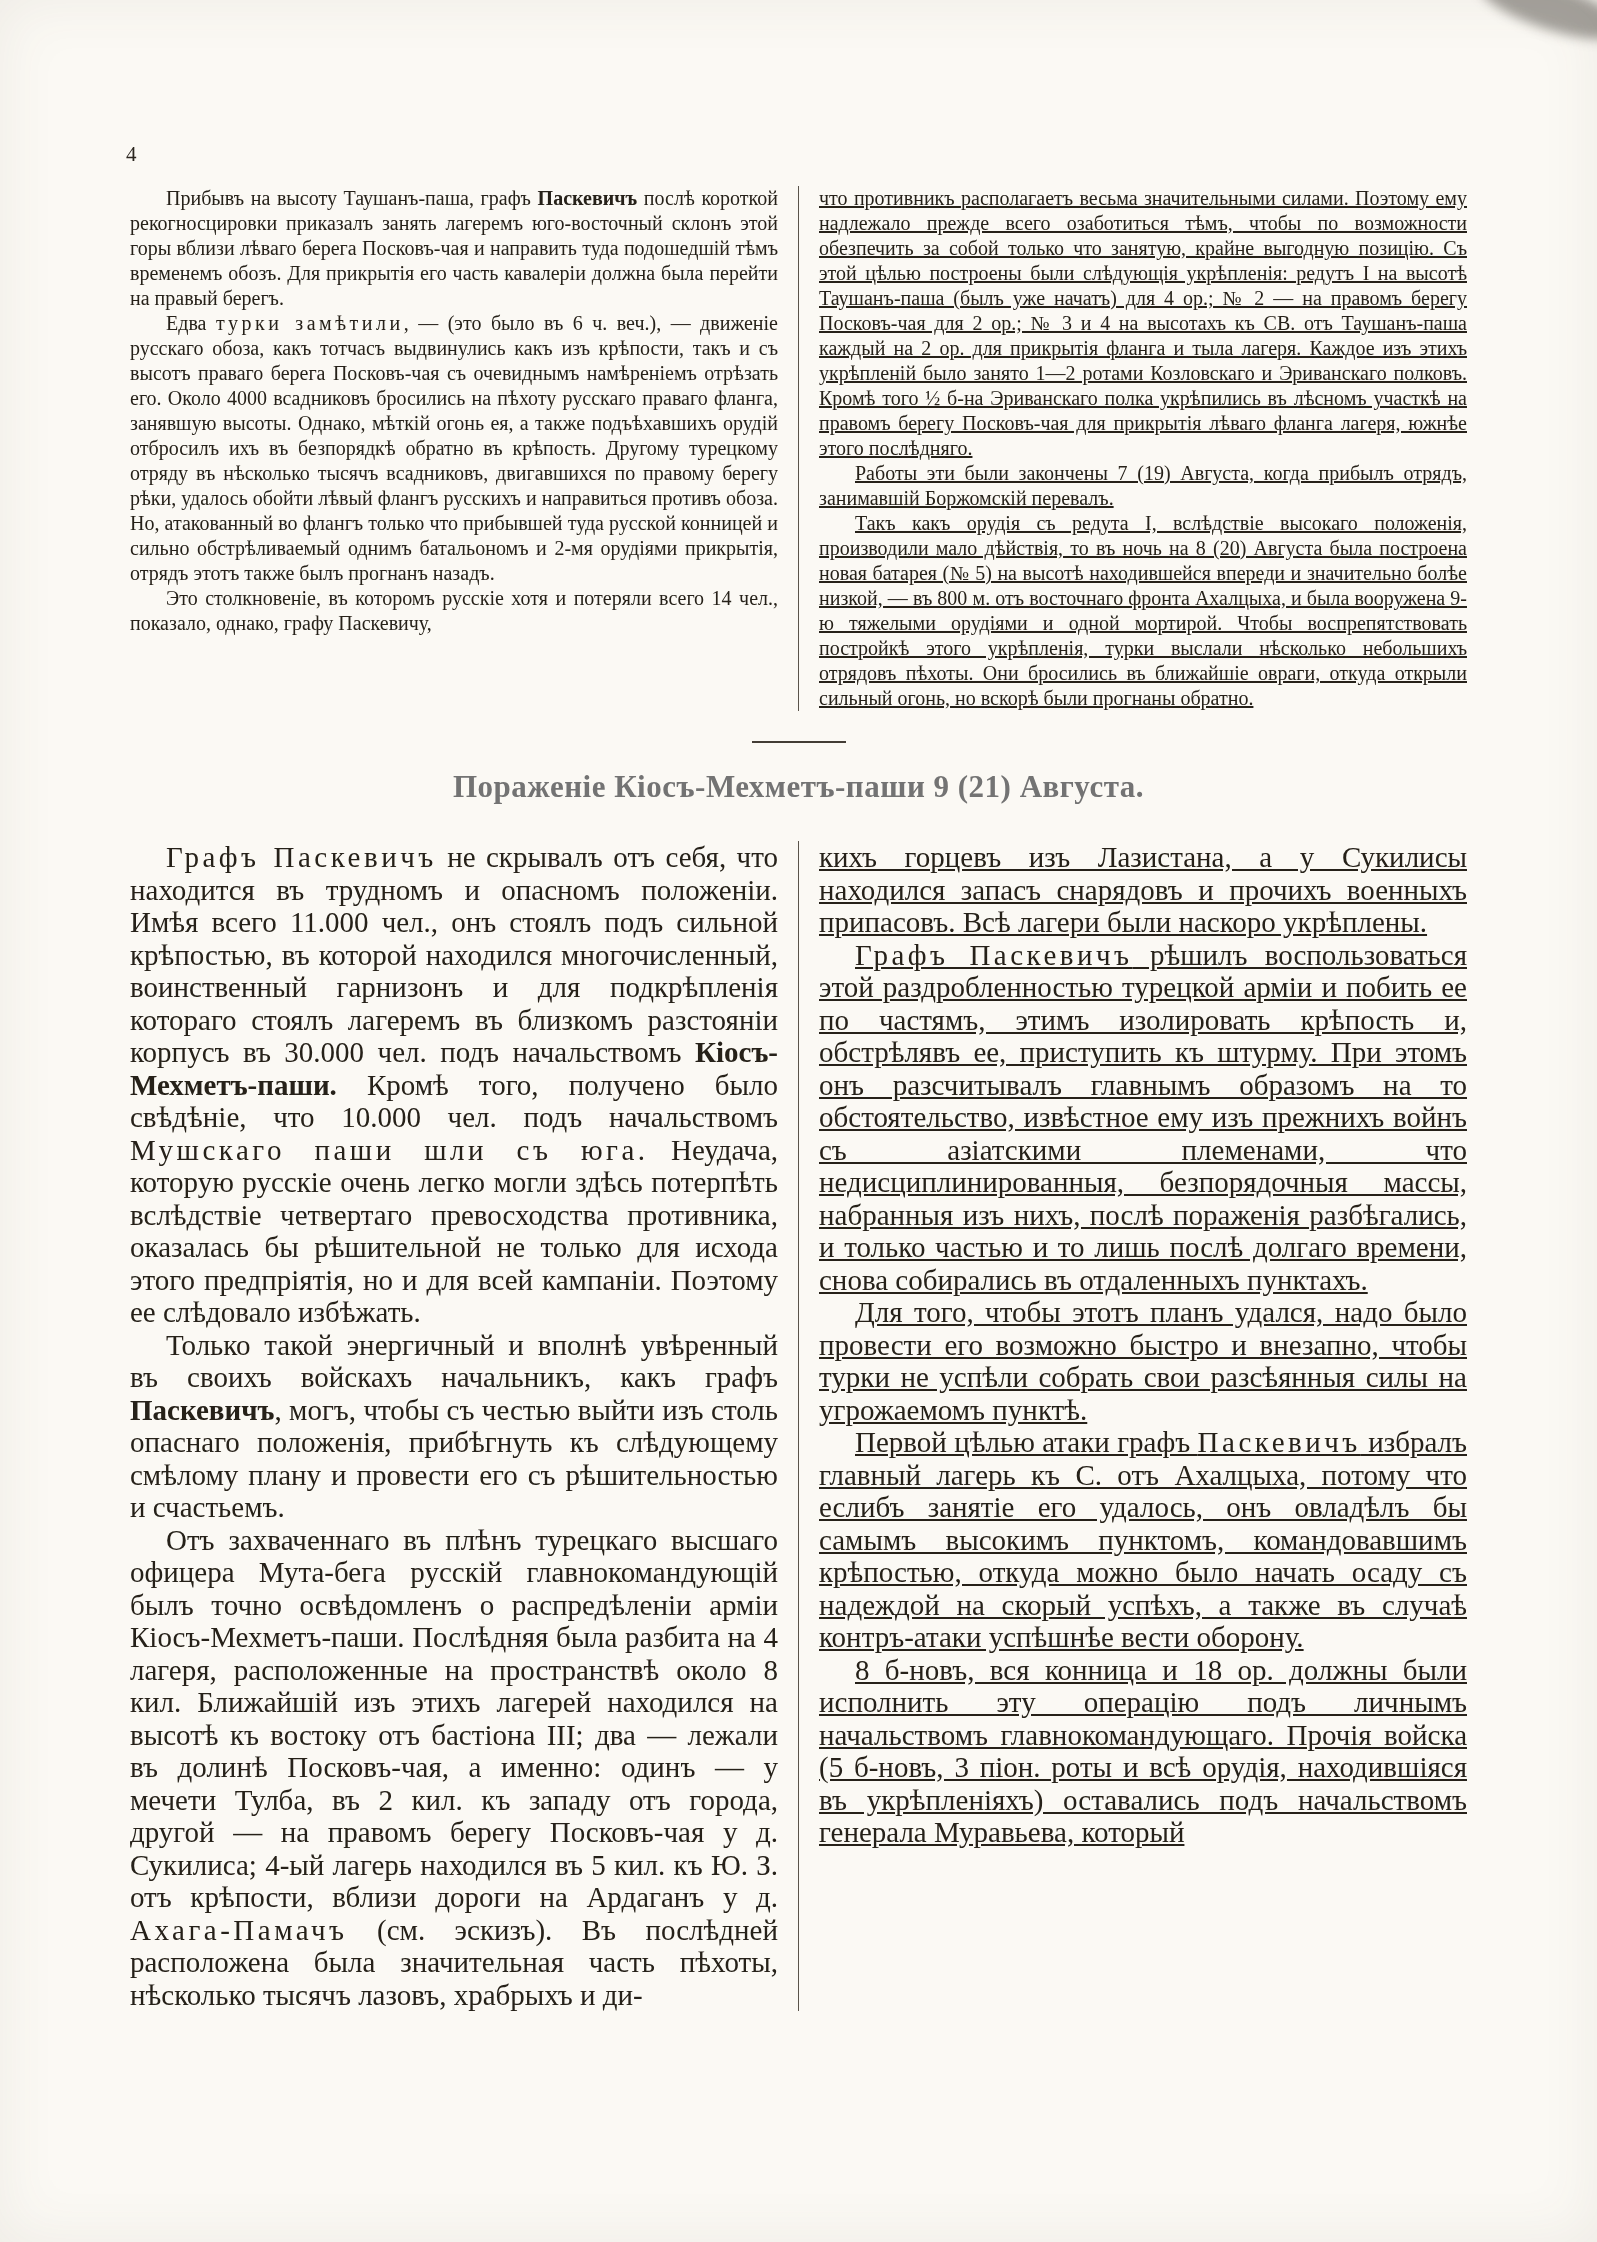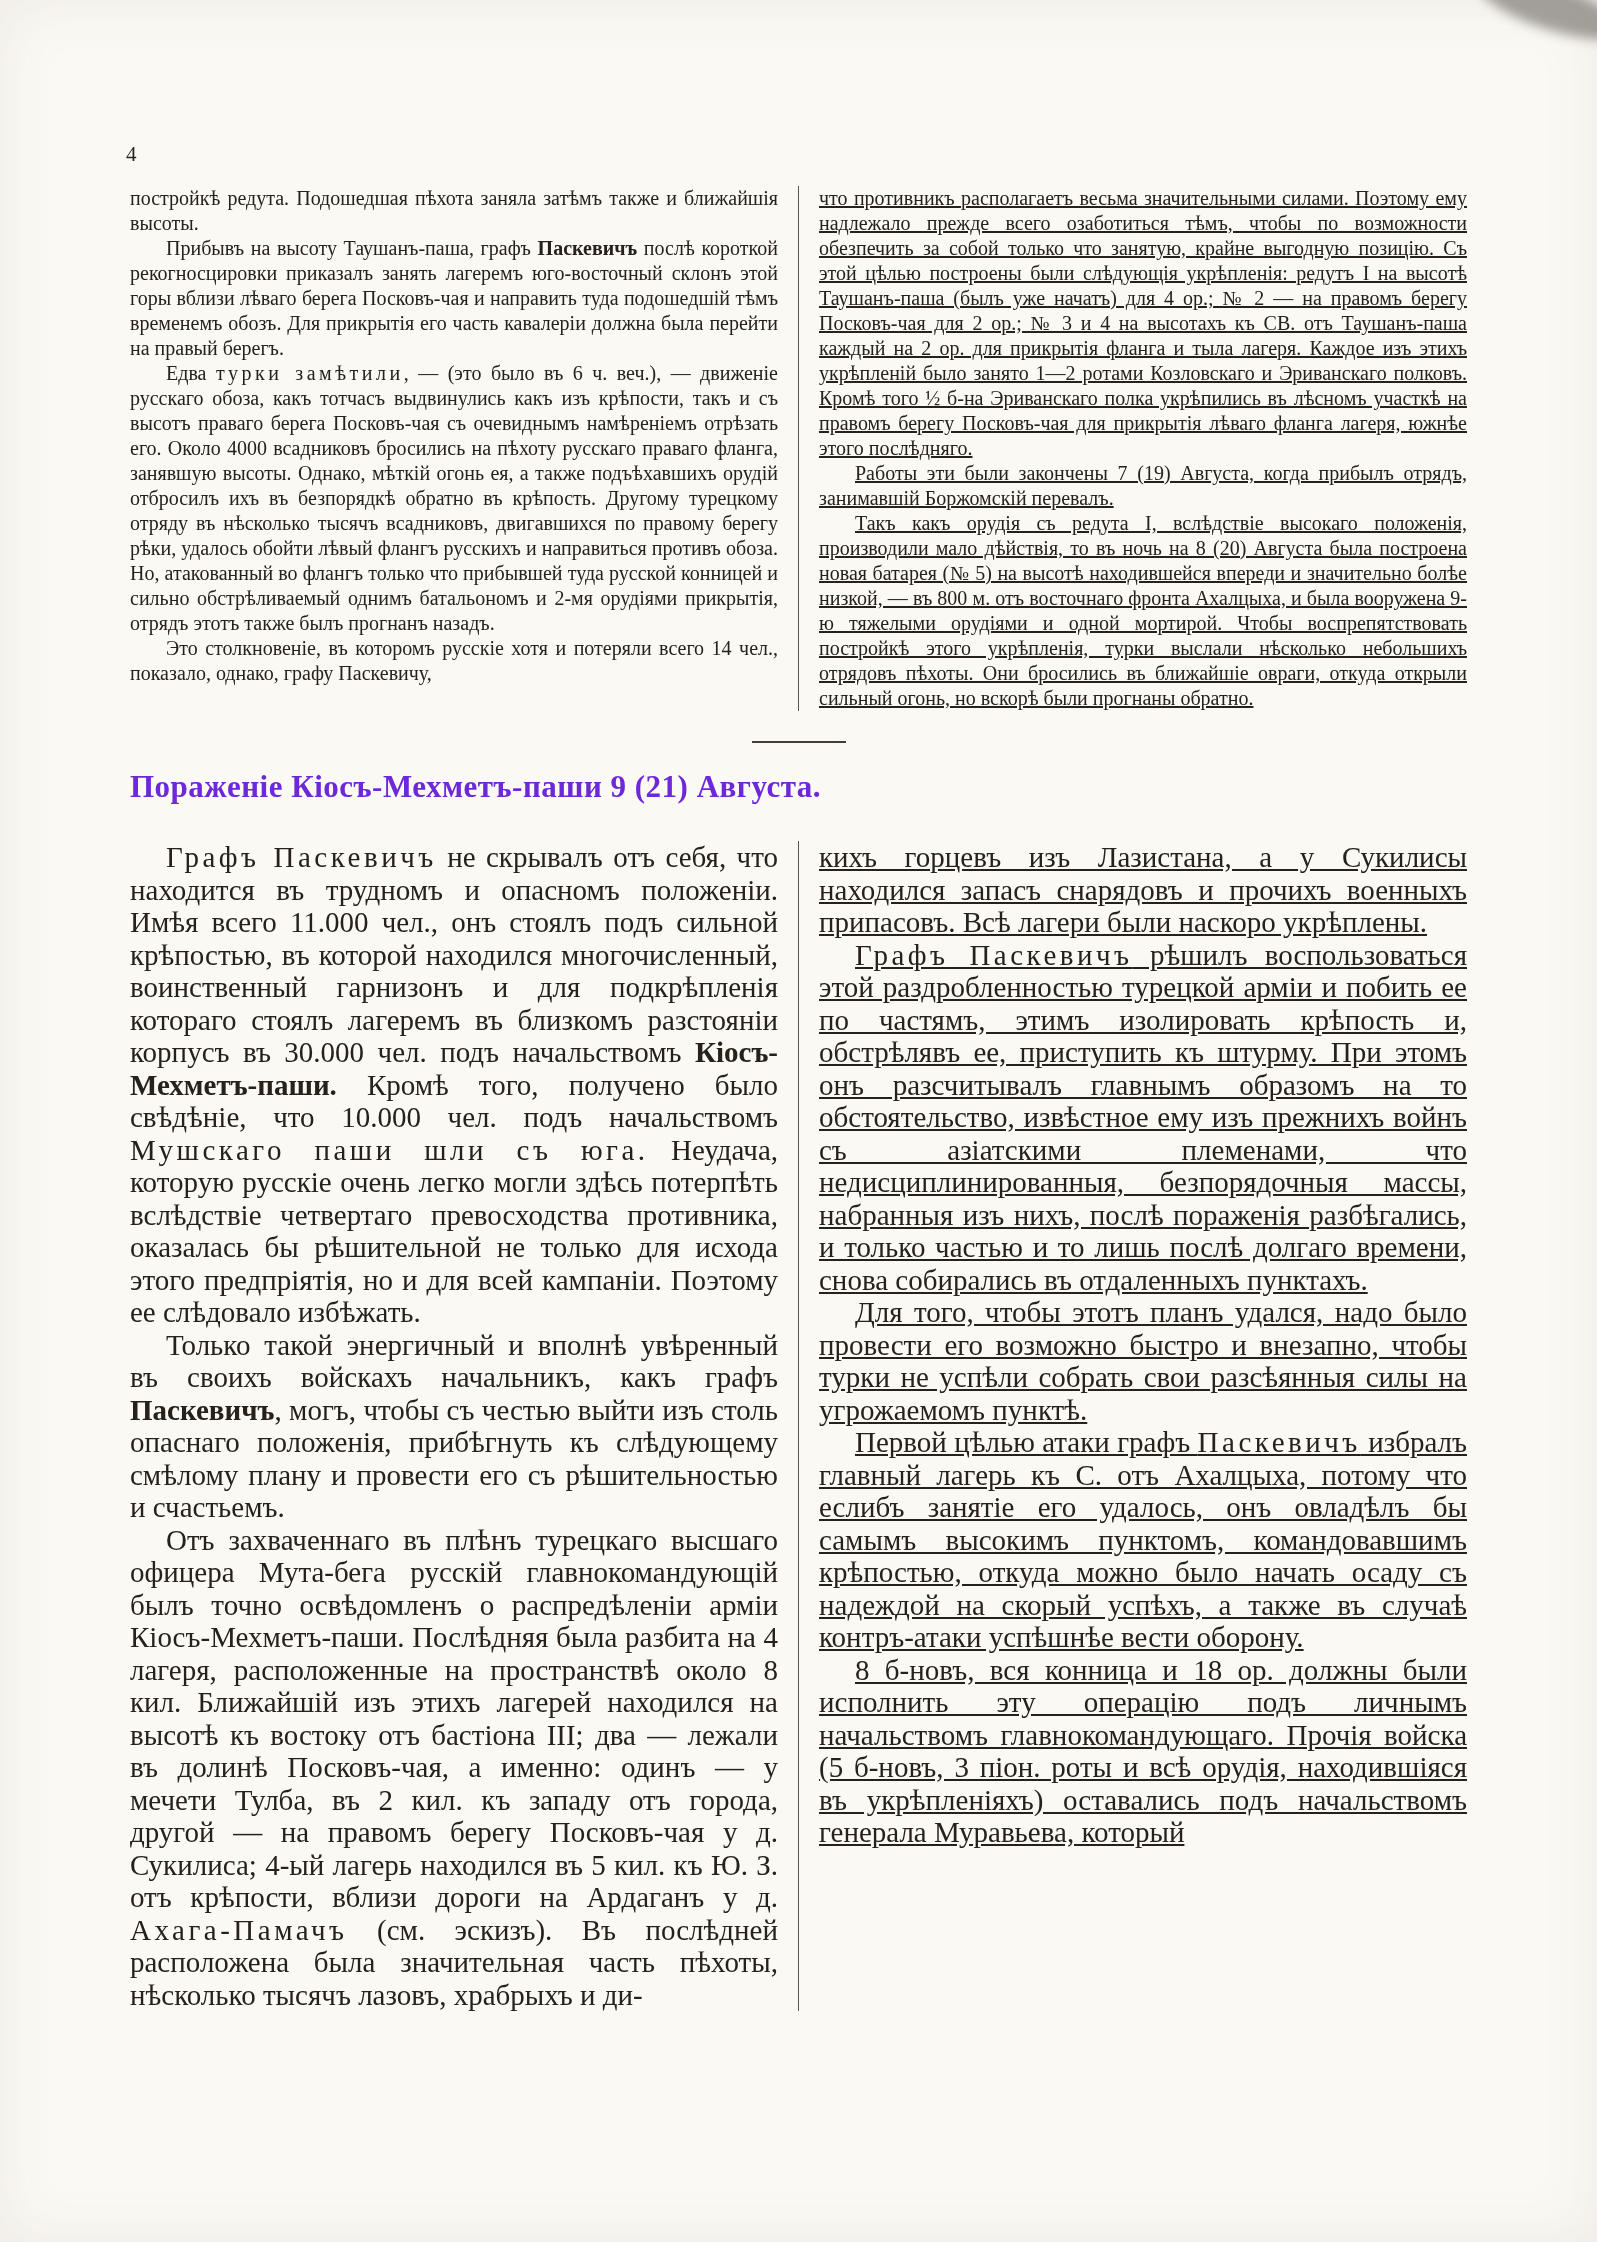--- a/index.html
+++ b/index.html
@@ -47,41 +47,40 @@
   .para.no-indent { text-indent: 0; }
   .b { font-weight: bold; }
   .sp { letter-spacing: 3.5px; }
   .section-rule {
     width: 94px;
     height: 2px;
     background: #433d35;
     margin: 30px auto 0;
   }
   .heading {
-    text-align: left;
+    text-align: center;
     font-size: 31px;
     font-weight: bold;
     letter-spacing: 0.5px;
     margin: 26px 0 36px;
-    color: #6d28d9;
+    color: #737373;
   }
 </style>
 </head>
 <body>
 
 <div class="page">
   <div class="scan-smudge"></div>
 
   <div class="page-number">4</div>
 
   <div class="content">
 
     <section class="columns s1">
       <div class="col left">
-          <p class="para no-indent"><span>постройкѣ редута. Подошедшая пѣхота заняла затѣмъ также и ближайшія высоты.</span></p>
           <p class="para"><span>Прибывъ на высоту Таушанъ-паша, графъ </span><span class="b">Паскевичъ</span><span> послѣ короткой рекогносцировки приказалъ занять лагеремъ юго-восточный склонъ этой горы вблизи лѣваго берега Посковъ-чая и направить туда подошедшій тѣмъ временемъ обозъ. Для прикрытія его часть кавалеріи должна была перейти на правый берегъ.</span></p>
           <p class="para"><span>Едва </span><span class="sp">турки замѣтили</span><span>, — (это было въ 6 ч. веч.), — движеніе русскаго обоза, какъ тотчасъ выдвинулись какъ изъ крѣпости, такъ и съ высотъ праваго берега Посковъ-чая съ очевиднымъ намѣреніемъ отрѣзать его. Около 4000 всадниковъ бросились на пѣхоту русскаго праваго фланга, занявшую высоты. Однако, мѣткій огонь ея, а также подъѣхавшихъ орудій отбросилъ ихъ въ безпорядкѣ обратно въ крѣпость. Другому турецкому отряду въ нѣсколько тысячъ всадниковъ, двигавшихся по правому берегу рѣки, удалось обойти лѣвый флангъ русскихъ и направиться противъ обоза. Но, атакованный во флангъ только что прибывшей туда русской конницей и сильно обстрѣливаемый однимъ батальономъ и 2-мя орудіями прикрытія, отрядъ этотъ также былъ прогнанъ назадъ.</span></p>
           <p class="para"><span>Это столкновеніе, въ которомъ русскіе хотя и потеряли всего 14 чел., показало, однако, графу Паскевичу,</span></p>
         </div>
       <div class="vrule"></div>
       <div class="col right">
           <p class="para no-indent"><span>что противникъ располагаетъ весьма значительными силами. Поэтому ему надлежало прежде всего озаботиться тѣмъ, чтобы по возможности обезпечить за собой только что занятую, крайне выгодную позицію. Съ этой цѣлью построены были слѣдующія укрѣпленія: редутъ I на высотѣ Таушанъ-паша (былъ уже начатъ) для 4 ор.; № 2 — на правомъ берегу Посковъ-чая для 2 ор.; № 3 и 4 на высотахъ къ СВ. отъ Таушанъ-паша каждый на 2 ор. для прикрытія фланга и тыла лагеря. Каждое изъ этихъ укрѣпленій было занято 1—2 ротами Козловскаго и Эриванскаго полковъ. Кромѣ того ½ б-на Эриванскаго полка укрѣпились въ лѣсномъ участкѣ на правомъ берегу Посковъ-чая для прикрытія лѣваго фланга лагеря, южнѣе этого послѣдняго.</span></p>
           <p class="para"><span>Работы эти были закончены 7 (19) Августа, когда прибылъ отрядъ, занимавшій Боржомскій перевалъ.</span></p>
           <p class="para"><span>Такъ какъ орудія съ редута I, вслѣдствіе высокаго положенія, производили мало дѣйствія, то въ ночь на 8 (20) Августа была построена новая батарея (№ 5) на высотѣ находившейся впереди и значительно болѣе низкой, — въ 800 м. отъ восточнаго фронта Ахалцыха, и была вооружена 9-ю тяжелыми орудіями и одной мортирой. Чтобы воспрепятствовать постройкѣ этого укрѣпленія, турки выслали нѣсколько небольшихъ отрядовъ пѣхоты. Они бросились въ ближайшіе овраги, откуда открыли сильный огонь, но вскорѣ были прогнаны обратно.</span></p>
         </div>

